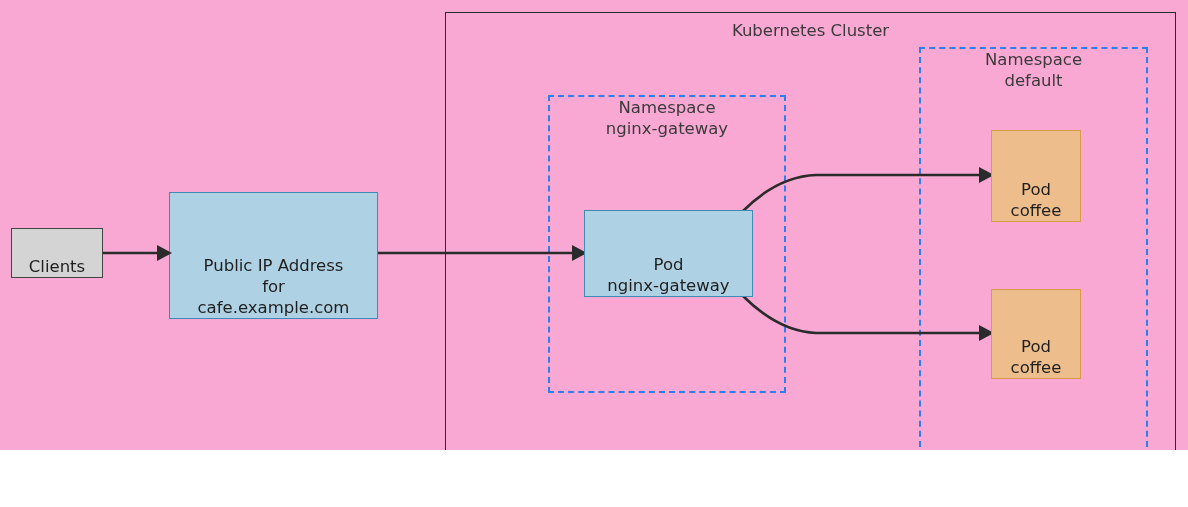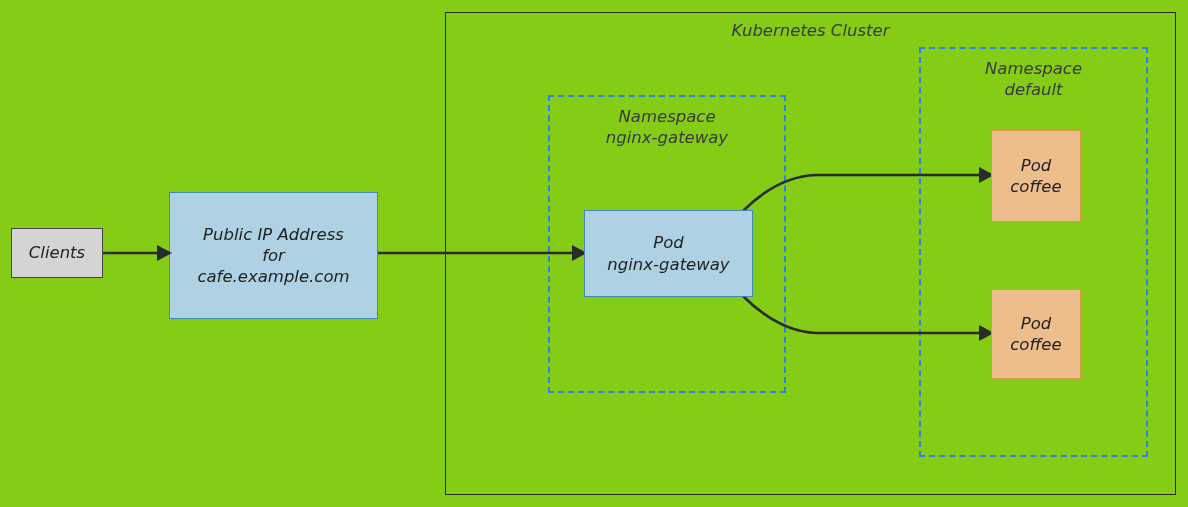--- a/index.html
+++ b/index.html
@@ -3,31 +3,30 @@
 <meta charset="utf-8">
 <style>
   html, body {
     margin: 0;
     padding: 0;
     background: #ffffff;
   }
   #canvas {
     position: relative;
     width: 1188px;
-    height: 507px;
-    background: #84cc16;
+    height: 450px;
+    background: #f9a8d4;
     font-family: "DejaVu Sans", "Liberation Sans", sans-serif;
     overflow: hidden;
-    font-style: italic;
   }
   .box {
     position: absolute;
     box-sizing: border-box;
     display: flex;
-    align-items: center;
+    align-items: flex-end;
     justify-content: center;
     text-align: center;
     color: #1f1f1f;
     line-height: 1.28;
   }
   .box-label {
     white-space: pre-line;
   }
 
   
@@ -52,21 +51,21 @@
     position: absolute;
     box-sizing: border-box;
     border: 2px dashed #2f7ef0;
     background: transparent;
     display: flex;
     align-items: flex-start;
     justify-content: center;
     text-align: center;
   }
   .namespace-title {
-    margin-top: 9px;
+    margin-top: 0;
     font-size: 16.5px;
     color: #3a3a3a;
     white-space: pre-line;
     line-height: 1.3;
   }
   #ns-nginx-gateway {
     left: 548px;
     top: 95px;
     width: 238px;
     height: 298px;

